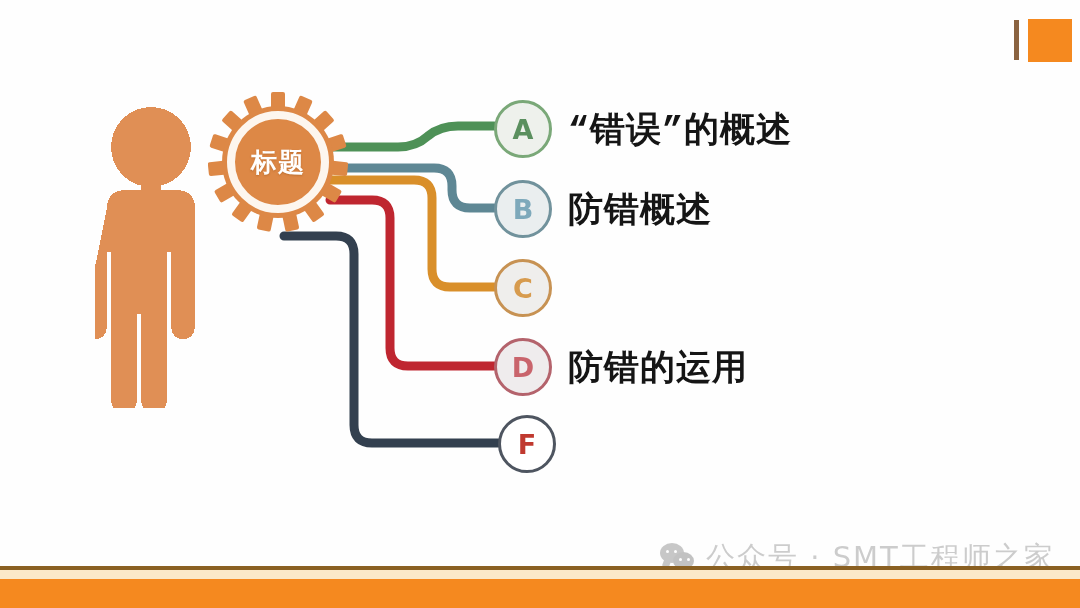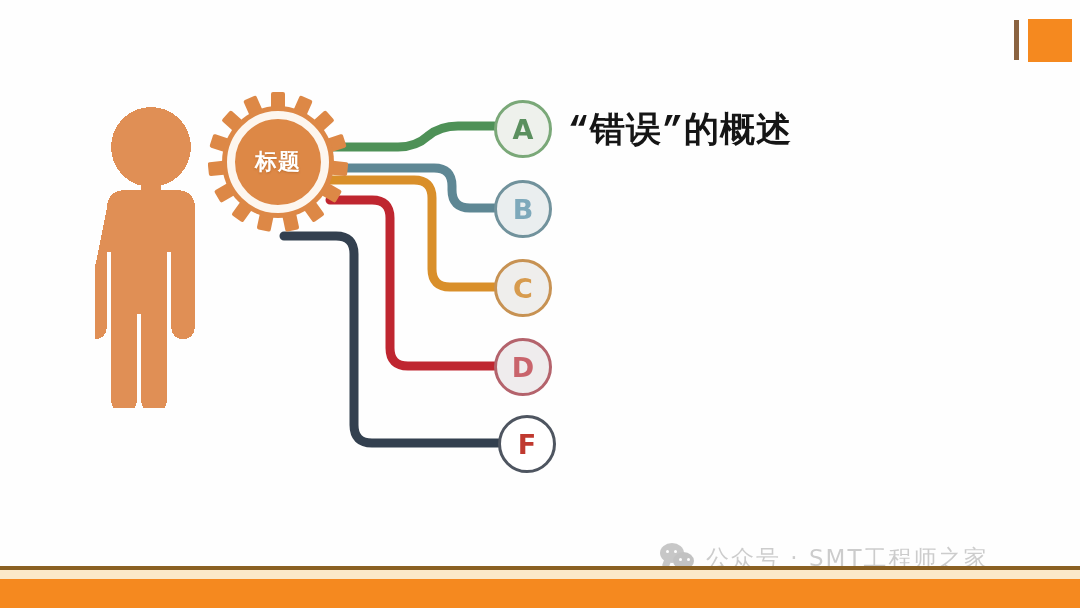--- a/index.html
+++ b/index.html
@@ -85,37 +85,37 @@
     width:6px; height:6px;
     background:#3c3c3c;
     transform:rotate(-20deg);
   }
   .wm-icon .dot { position:absolute; width:3px; height:3px; border-radius:50%; background:#fff; }
   .wm-icon .d1 { left:6px;  top:7px; }
   .wm-icon .d2 { left:14px; top:7px; }
   .wm-icon .d3 { left:19px; top:15px; }
   .wm-icon .d4 { left:27px; top:15px; }
   .wm-text {
-    font-size:23px;
+    font-size:29px;
     color:#5a5a5a;
     letter-spacing:2px;
     white-space:nowrap;
     font-family:"DejaVu Sans","Liberation Sans",sans-serif;
   }
 
   
   .person { position:absolute; left:95px; top:103px; width:112px; height:305px; }
 
   
   .gear-wrap { position:absolute; left:208px; top:92px; width:140px; height:140px; }
   .gear-label {
     position:absolute; left:0; top:0; width:140px; height:140px;
     display:flex; align-items:center; justify-content:center;
     color:#ffffff;
-    font-size:22px;
+    font-size:26px;
     font-weight:bold;
     letter-spacing:1px;
     text-shadow:0 1px 2px rgba(150,80,20,.45);
     font-family:"DejaVu Sans","Liberation Sans",sans-serif;
   }
 
   
   .links { position:absolute; left:0; top:0; width:1080px; height:608px; }
 
   
@@ -207,32 +207,34 @@
     <div class="badge" style="border-color:#7aa878; background:#eef1ec; color:#5a8f5e;">
       <span>A</span>
     </div>
     <div class="row-label">“错误”的概述</div>
   </div>
 
   <div class="row" style="left:494px; top:180px;">
     <div class="badge" style="border-color:#71929c; background:#eaeeef; color:#7ea9bb;">
       <span>B</span>
     </div>
+    <div class="row-label">防错概述</div>
   </div>
 
   <div class="row" style="left:494px; top:259px;">
     <div class="badge" style="border-color:#c79253; background:#efeeec; color:#d79b4e;">
       <span>C</span>
     </div>
   </div>
 
   <div class="row" style="left:494px; top:338px;">
     <div class="badge" style="border-color:#b4636c; background:#efeced; color:#c9646c;">
       <span>D</span>
     </div>
+    <div class="row-label">防错的运用</div>
   </div>
 
   <div class="row" style="left:498px; top:415px;">
     <div class="badge" style="border-color:#4e5560; background:#ffffff; color:#c0392f;">
       <span>F</span>
     </div>
   </div>
 
   <div class="watermark">
     <div class="wm-icon">

